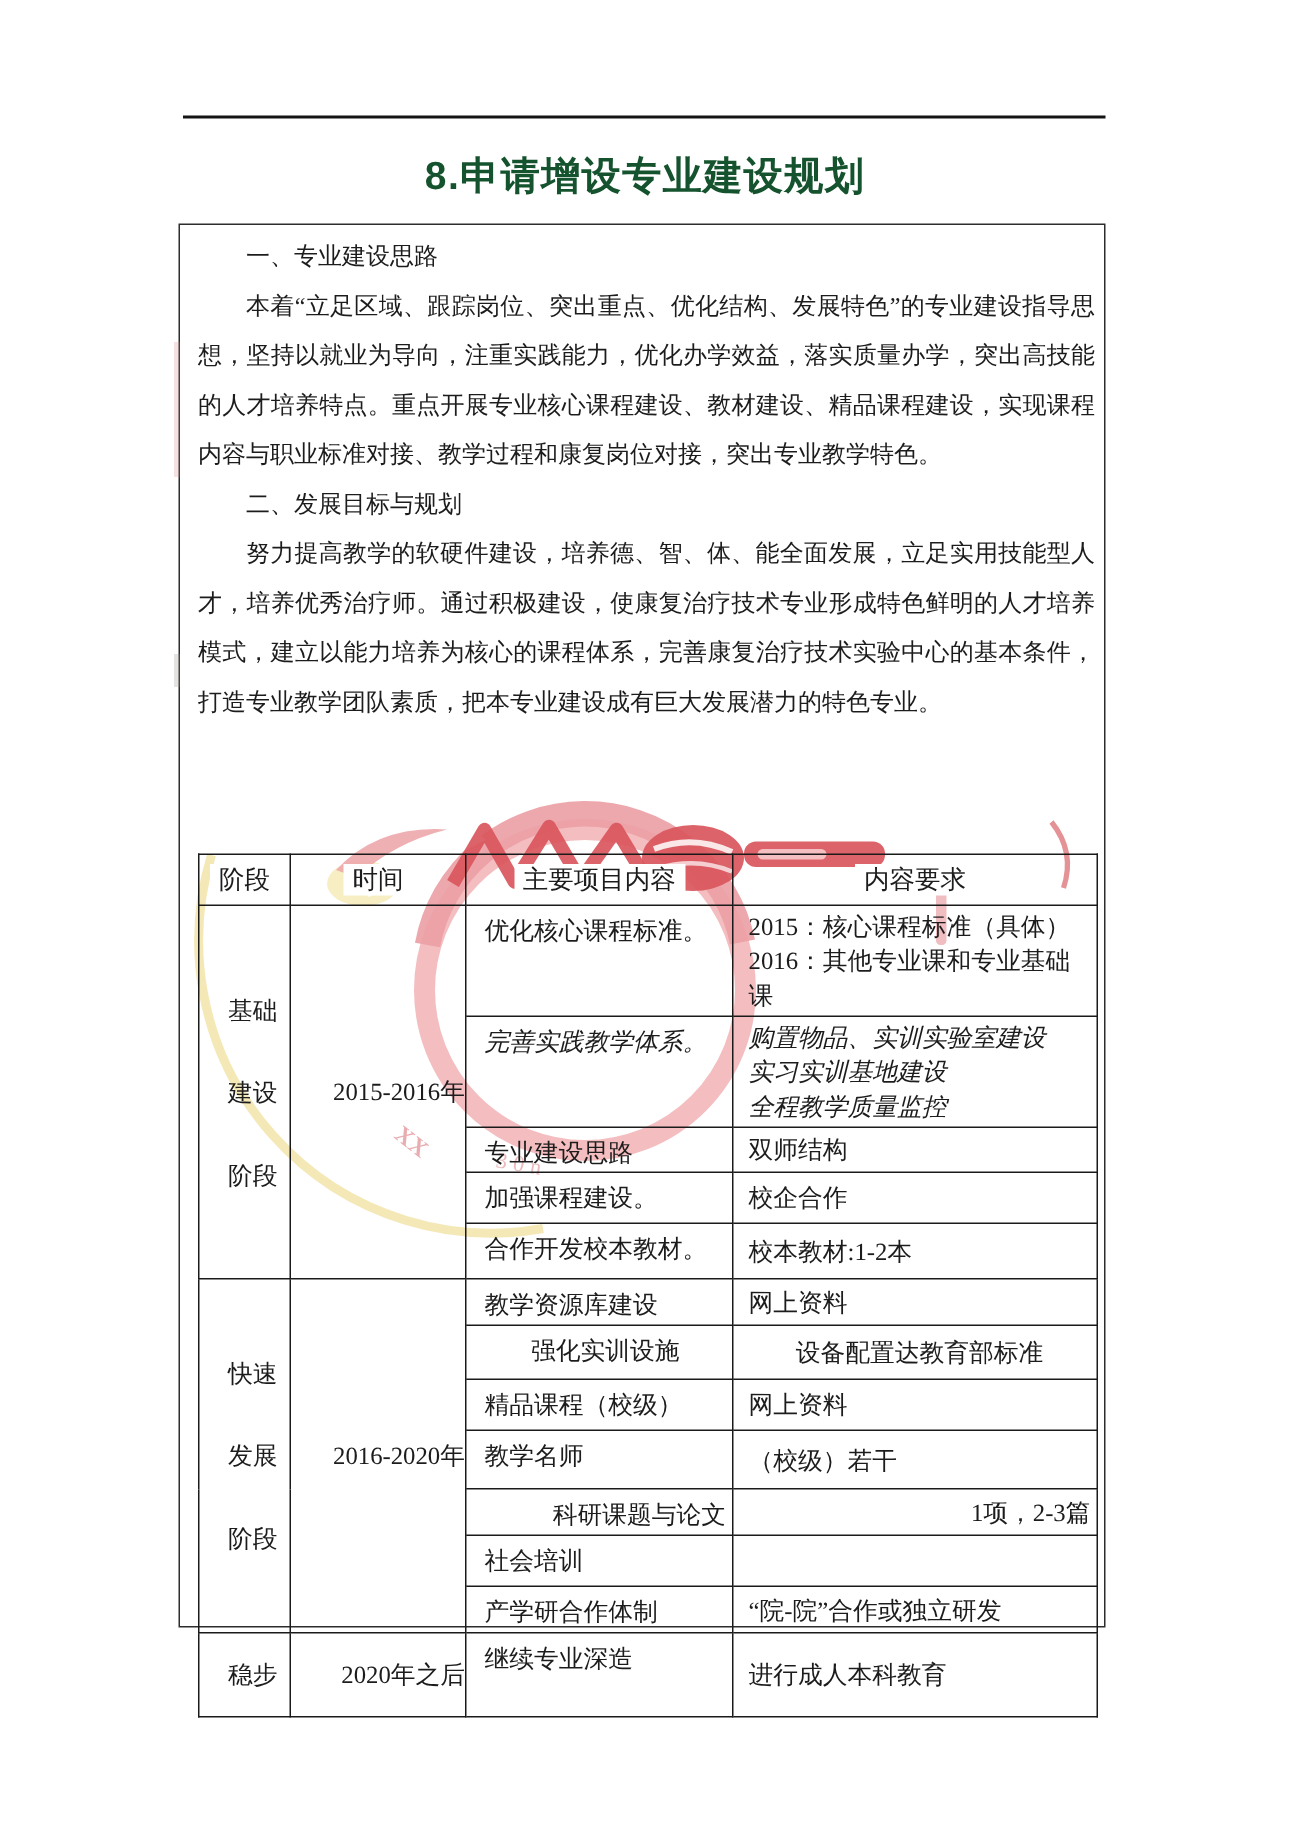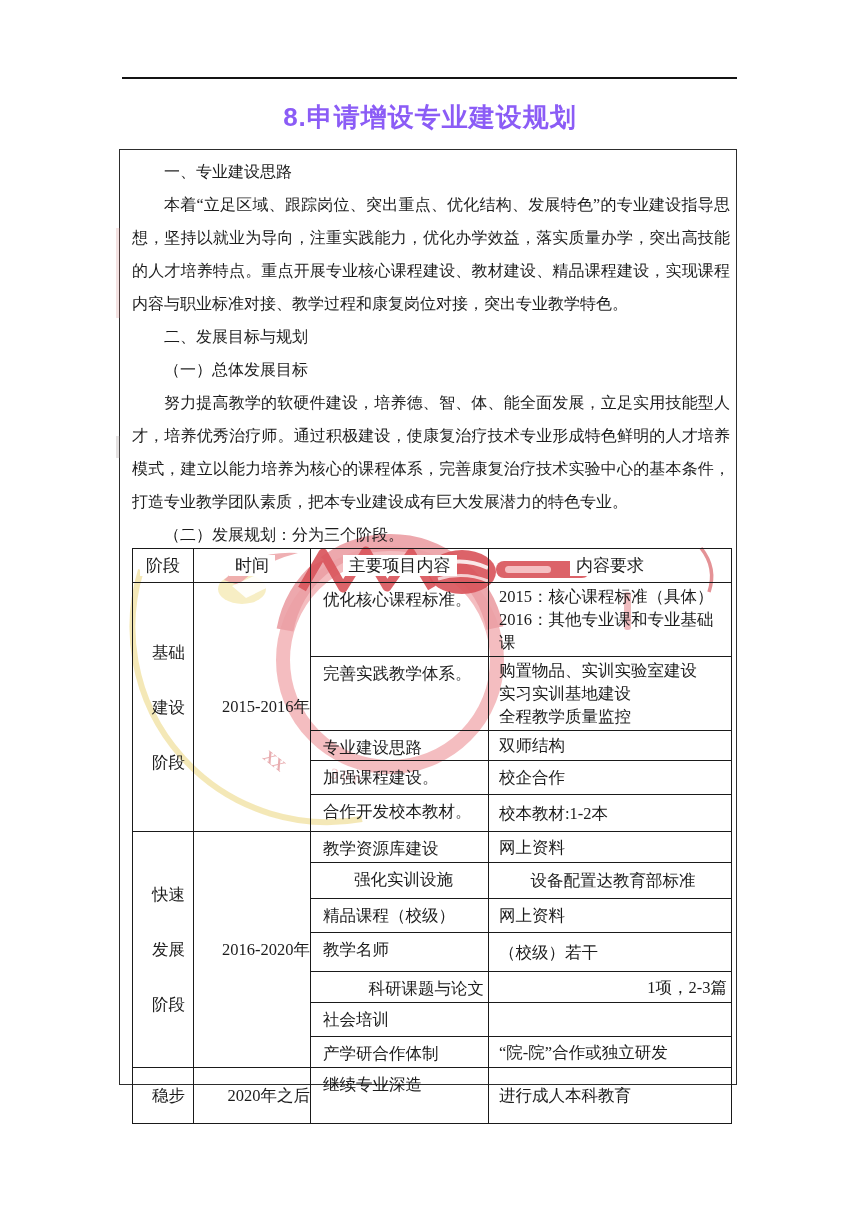--- a/index.html
+++ b/index.html
@@ -1,28 +1,28 @@
 <!DOCTYPE html>
 <html><head>
 <meta charset="utf-8">
 <style>
   html,body{margin:0;padding:0;background:#888;}
   .page{position:relative;width:860px;height:1217px;background:#ffffff;overflow:hidden;
         font-family:"Liberation Serif","DejaVu Serif",serif;color:#1c1c1c;}
   .top-rule{position:absolute;left:122px;top:77px;width:615px;height:2px;background:#141414;}
   .doc-title{position:absolute;left:0;top:100px;width:860px;text-align:center;
              font-family:"Liberation Sans","DejaVu Sans",sans-serif;
-             font-weight:bold;font-size:26px;letter-spacing:1px;color:#8b5cf6;}
+             font-weight:bold;font-size:26px;letter-spacing:1px;color:#14532d;}
   .content-box{position:absolute;left:119px;top:149px;width:618px;height:936px;
                border:1px solid #2d2d2d;box-sizing:border-box;}
   .body-text{position:absolute;left:12px;right:6px;top:5px;
              font-size:16px;line-height:33px;text-align:justify;z-index:2;}
   .body-text p{margin:0;text-indent:2em;}
   
-  .plan-table{position:absolute;left:12px;top:398px;width:599px;z-index:2;
+  .plan-table{position:absolute;left:12px;top:419px;width:599px;z-index:2;
               border-collapse:collapse;table-layout:fixed;font-size:16.5px;}
   .plan-table col.c1{width:61px;} .plan-table col.c2{width:117px;}
   .plan-table col.c3{width:178px;} .plan-table col.c4{width:243px;}
   .plan-table th,.plan-table td{border:1px solid #1a1a1a;padding:0;background:transparent;
               font-weight:normal;overflow:hidden;}
   .plan-table th{text-align:center;height:33px;font-size:17px;}
   .hlabel{background:#ffffff;padding:1px 6px;position:relative;z-index:3;}
   td.stage-cell{text-align:center;vertical-align:middle;padding-left:11px;}
   td.stage-cell div{line-height:55px;}
   td.time-cell{text-align:right;vertical-align:middle;}
@@ -72,23 +72,21 @@
   </svg>
 
   <div class="margin-mark mm1"></div>
   <div class="margin-mark mm2"></div>
 
   <div class="content-box">
     <div class="body-text">
       <p>一、专业建设思路</p>
       <p>本着“立足区域、跟踪岗位、突出重点、优化结构、发展特色”的专业建设指导思想，坚持以就业为导向，注重实践能力，优化办学效益，落实质量办学，突出高技能的人才培养特点。重点开展专业核心课程建设、教材建设、精品课程建设，实现课程内容与职业标准对接、教学过程和康复岗位对接，突出专业教学特色。</p>
       <p>二、发展目标与规划</p>
-      <p>（一）总体发展目标</p>
       <p>努力提高教学的软硬件建设，培养德、智、体、能全面发展，立足实用技能型人才，培养优秀治疗师。通过积极建设，使康复治疗技术专业形成特色鲜明的人才培养模式，建立以能力培养为核心的课程体系，完善康复治疗技术实验中心的基本条件，打造专业教学团队素质，把本专业建设成有巨大发展潜力的特色专业。</p>
-      <p>（二）发展规划：分为三个阶段。</p>
     </div>
 
     <table class="plan-table">
       <colgroup>
           <col class="c1">
           <col class="c2">
           <col class="c3">
           <col class="c4">
         </colgroup>
       <thead>
@@ -104,21 +102,21 @@
             <td class="stage-cell" rowspan="5">
               <div>基础</div>
               <div>建设</div>
               <div>阶段</div>
             </td>
             <td class="time-cell" rowspan="5">2015-2016年</td>
             <td class="item-cell">优化核心课程标准。</td>
             <td class="req-cell">2015：核心课程标准（具体）
 2016：其他专业课和专业基础课</td>
           </tr>
-          <tr style="height: 71px;">
+          <tr style="height: 71px; font-style: italic;">
             <td class="item-cell">完善实践教学体系。</td>
             <td class="req-cell">购置物品、实训实验室建设
 实习实训基地建设
 全程教学质量监控</td>
           </tr>
           <tr style="height: 30px;">
             <td class="item-cell">专业建设思路</td>
             <td class="req-cell">双师结构</td>
           </tr>
           <tr style="height: 34px;">

